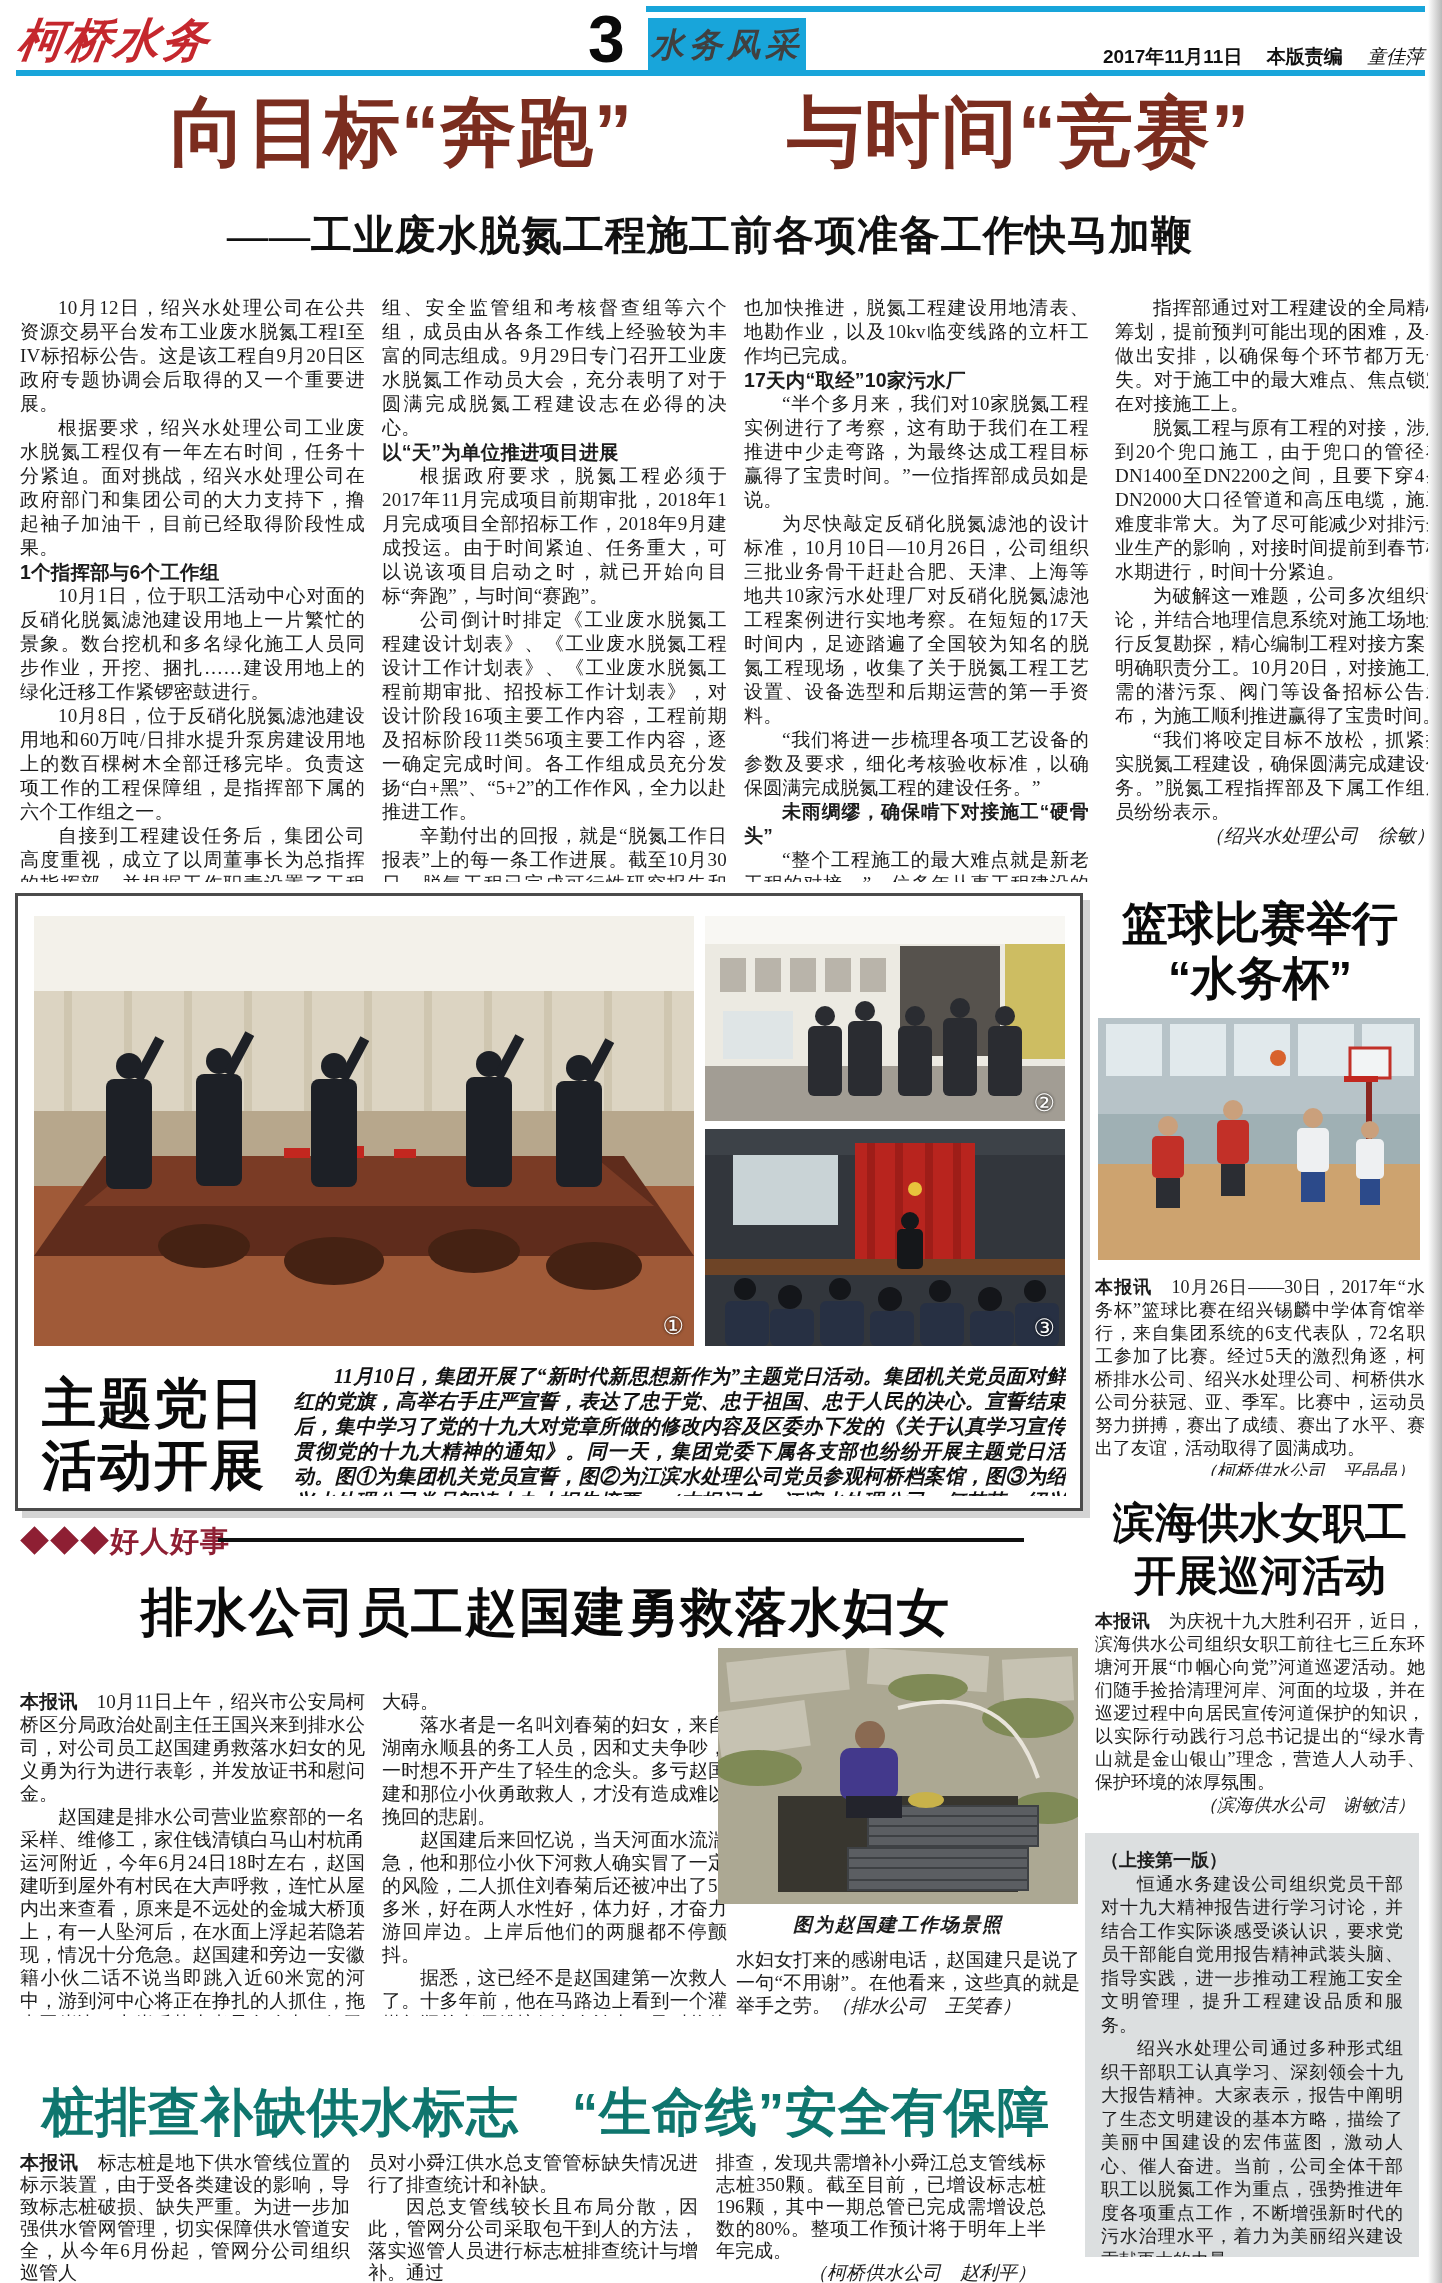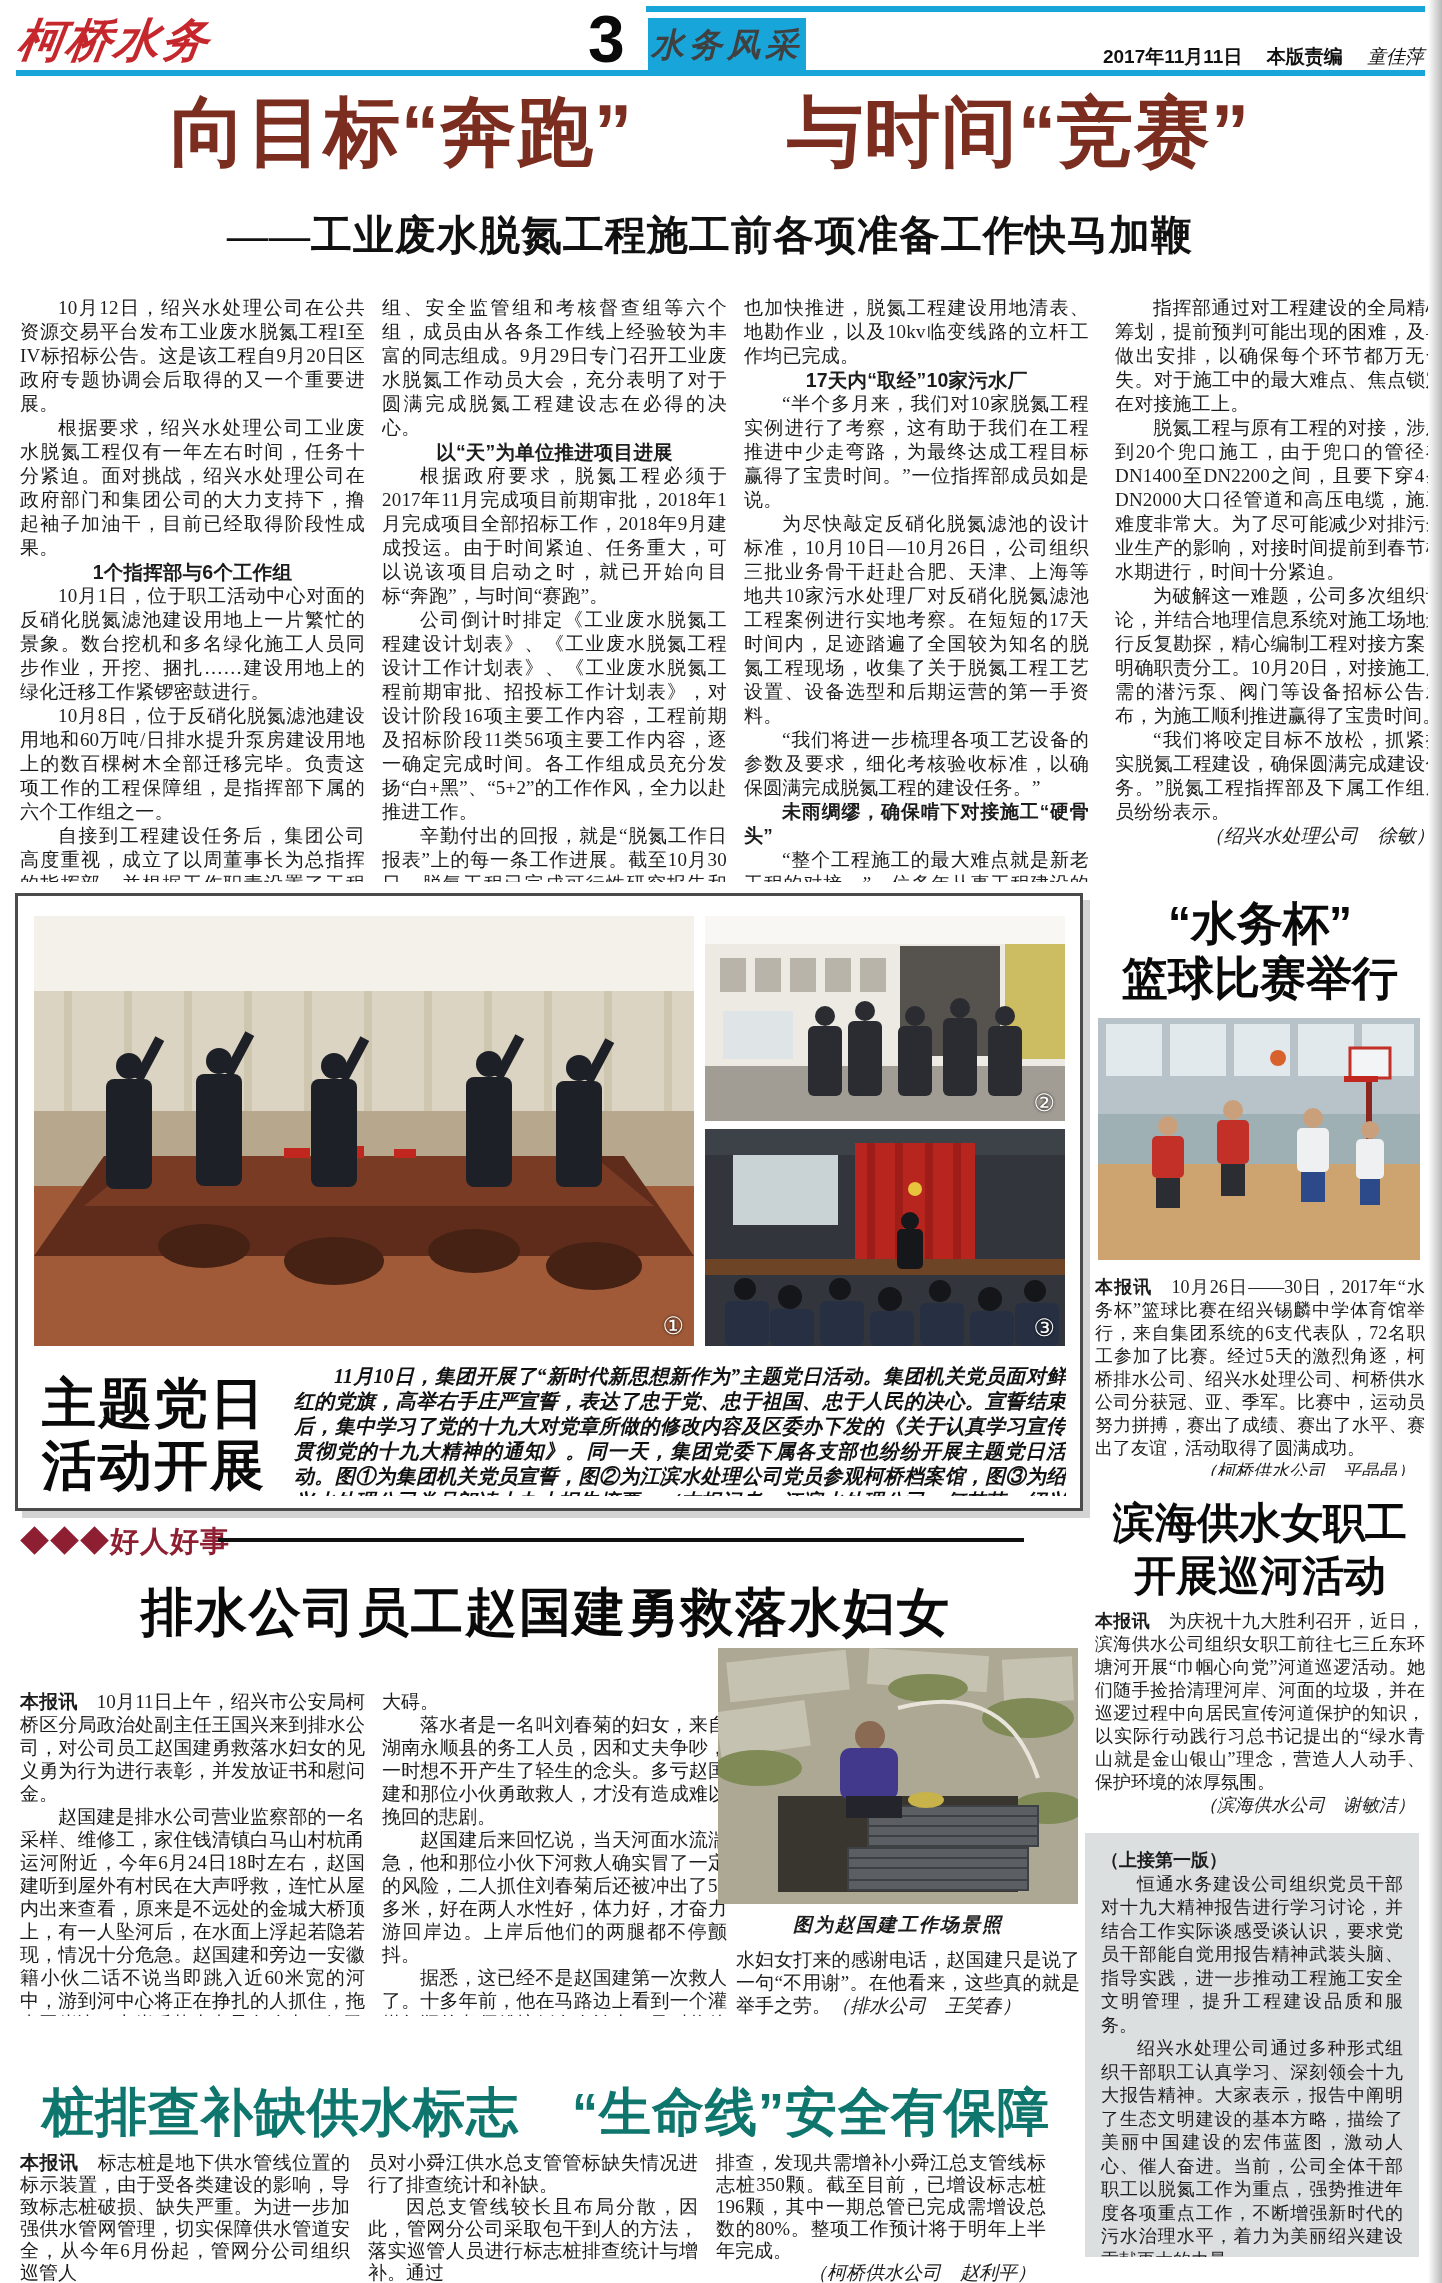--- a/index.html
+++ b/index.html
@@ -17,21 +17,21 @@
   .dateline .soft{font-weight:normal;font-family:"Liberation Serif",serif;font-style:italic;}
   
   .mainhead{font-family:"Liberation Sans",sans-serif;font-weight:900;font-size:76px;line-height:1.15;
             color:#7b2d1f;text-align:center;letter-spacing:1px;}
   .mainsub{font-size:41px;text-align:center;color:#111;font-weight:600;letter-spacing:1px;}
   
   .bodycol{width:345px;font-size:19px;line-height:24px;text-align:justify;letter-spacing:.2px;overflow:hidden;}
   .bodycol p{margin:0;text-indent:2em;}
   .bodycol p.ni{text-indent:0;}
   .bodycol p.sub{font-family:"Liberation Sans",sans-serif;font-weight:bold;text-indent:0;
-                 text-align:center;font-size:19.5px;}
+                 font-size:19.5px;}
   .bodycol p.subl{font-family:"Liberation Sans",sans-serif;font-weight:bold;font-size:19px;}
   .byline{text-align:right;padding-right:10px;font-style:italic;text-indent:0 !important;}
   .lead{font-family:"Liberation Sans",sans-serif;font-weight:bold;}
   
   .photobox{border:3px solid #4b4b4b;background:#fff;box-shadow:7px 7px 0 rgba(170,170,170,.5);}
   .photo{overflow:hidden;background:#888;}
   .photo svg{display:block;}
   .badge{position:absolute;color:#fff;font-size:24px;line-height:1;text-shadow:0 0 3px #000;
          font-family:"Liberation Sans",sans-serif;}
   .captitle{font-family:"Liberation Sans",sans-serif;font-weight:900;font-size:54px;line-height:62px;
@@ -239,22 +239,22 @@
     <div class="abs captitle" style="left:24px;top:476px;width:245px;">
       <div>主题党日</div>
       <div>活动开展</div>
     </div>
     <div class="abs captext" style="left:276px;top:468px;width:772px;height:132px;overflow:hidden;">
       <p>11月10日，集团开展了“新时代新思想新作为”主题党日活动。集团机关党员面对鲜红的党旗，高举右手庄严宣誓，表达了忠于党、忠于祖国、忠于人民的决心。宣誓结束后，集中学习了党的十九大对党章所做的修改内容及区委办下发的《关于认真学习宣传贯彻党的十九大精神的通知》。同一天，集团党委下属各支部也纷纷开展主题党日活动。图①为集团机关党员宣誓，图②为江滨水处理公司党员参观柯桥档案馆，图③为绍兴水处理公司党员朗读十九大报告摘要。（本报记者　江滨水处理公司　何梦莹　绍兴水处理公司　李善科）</p>
     </div>
   </div>
 
   <div class="abs h2" style="left:1090px;top:896px;width:340px;font-size:46px;">
+    <div>篮球比赛举行</div>
     <div>“水务杯”</div>
-    <div>篮球比赛举行</div>
   </div>
   <div class="abs photo" style="left:1098px;top:1018px;width:322px;height:242px;">
     <svg width="322" height="242" viewBox="0 0 322 242">
       <rect x="0" y="0" width="322" height="242" fill="#b7c3c8"></rect>
       <g fill="#e1e9ec">
           <rect x="8" y="6" width="56" height="52"></rect>
           <rect x="72" y="6" width="56" height="52"></rect>
           <rect x="136" y="6" width="56" height="52"></rect>
           <rect x="200" y="6" width="56" height="52"></rect>
           <rect x="264" y="6" width="52" height="52"></rect>

